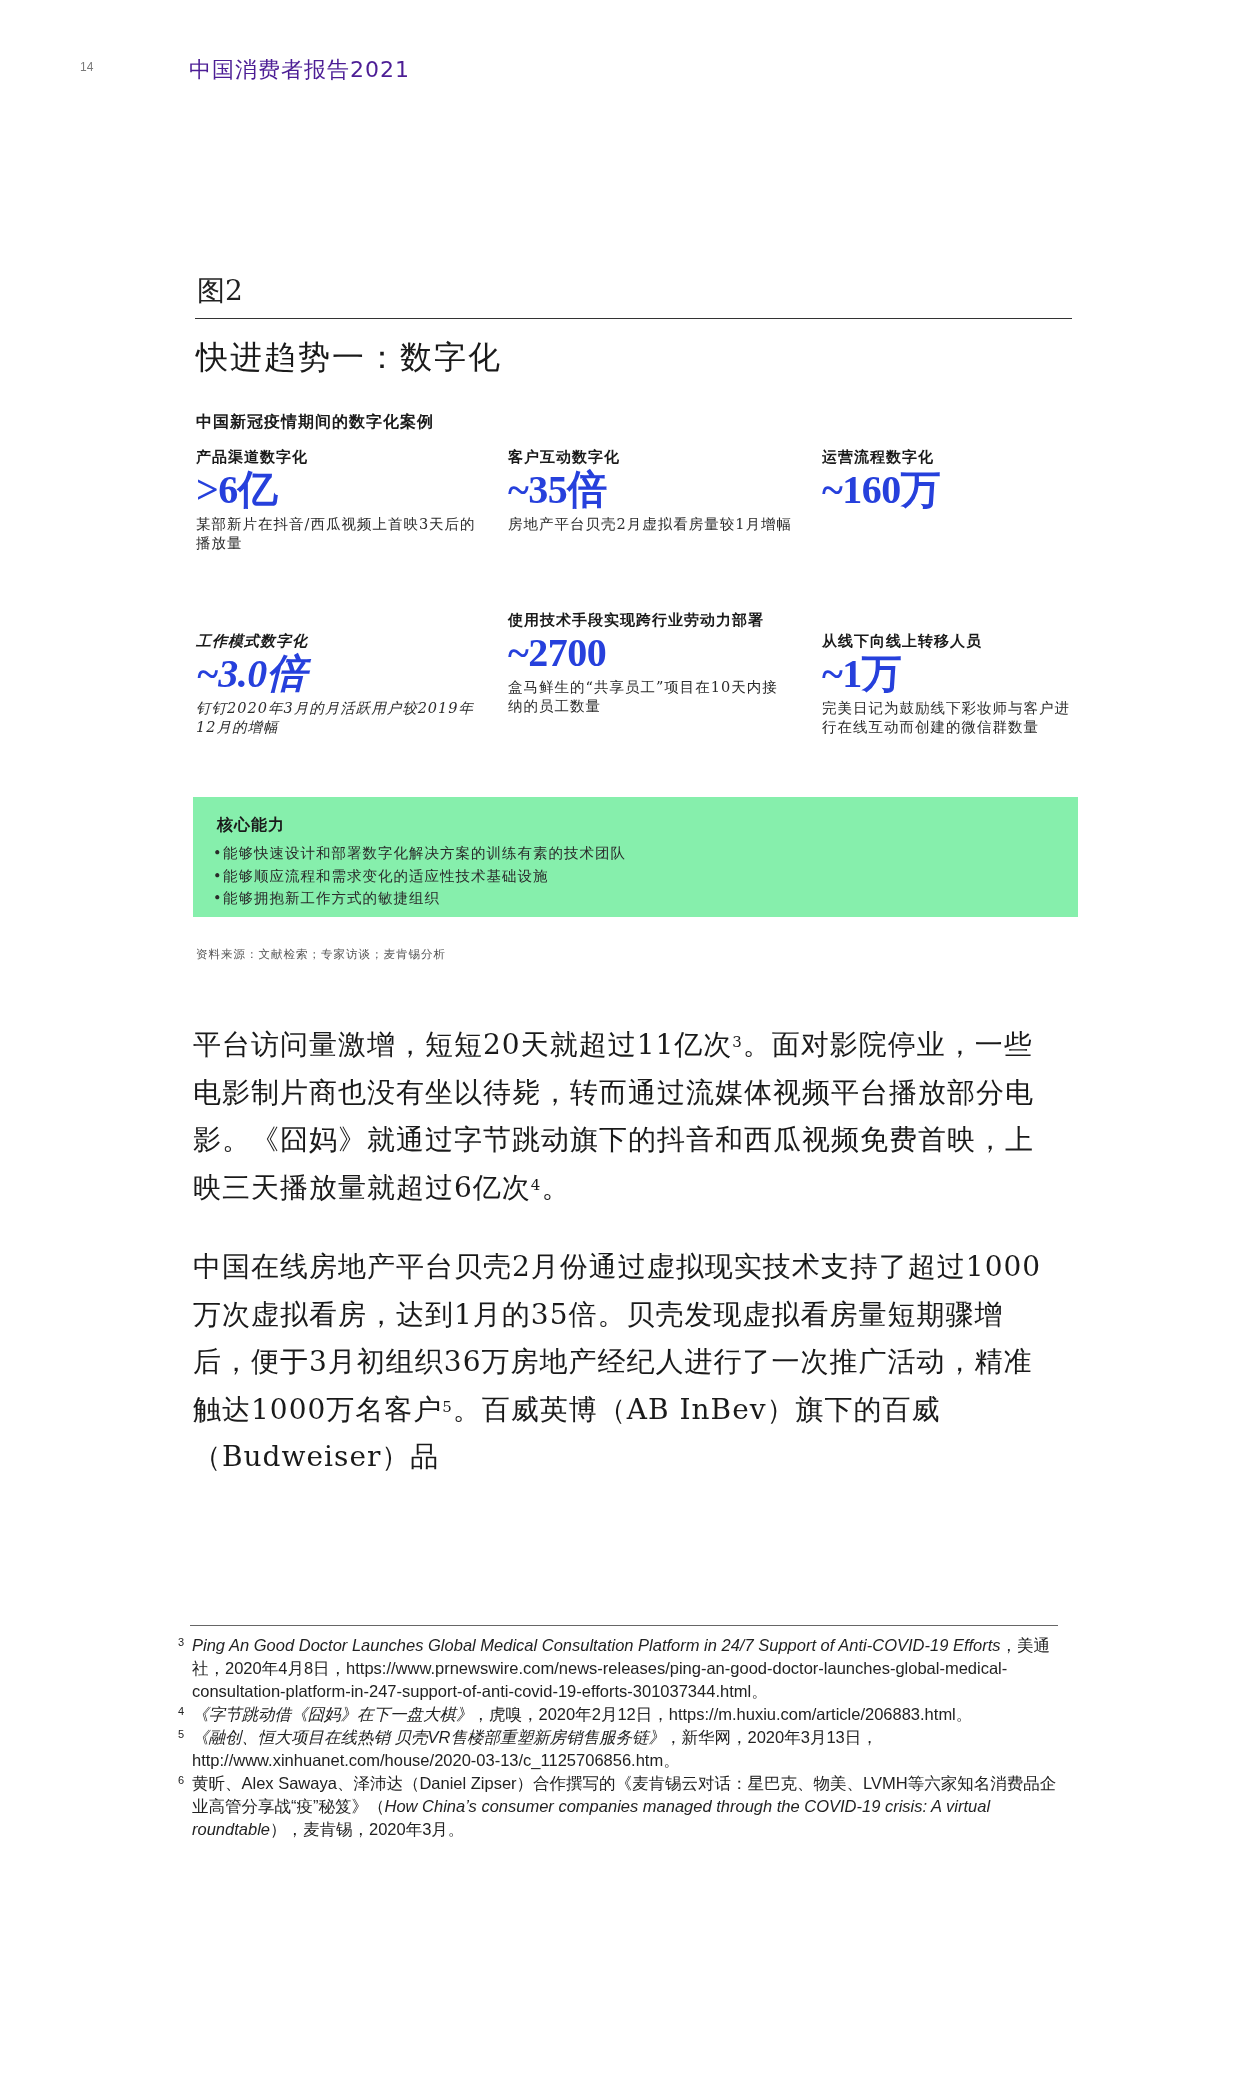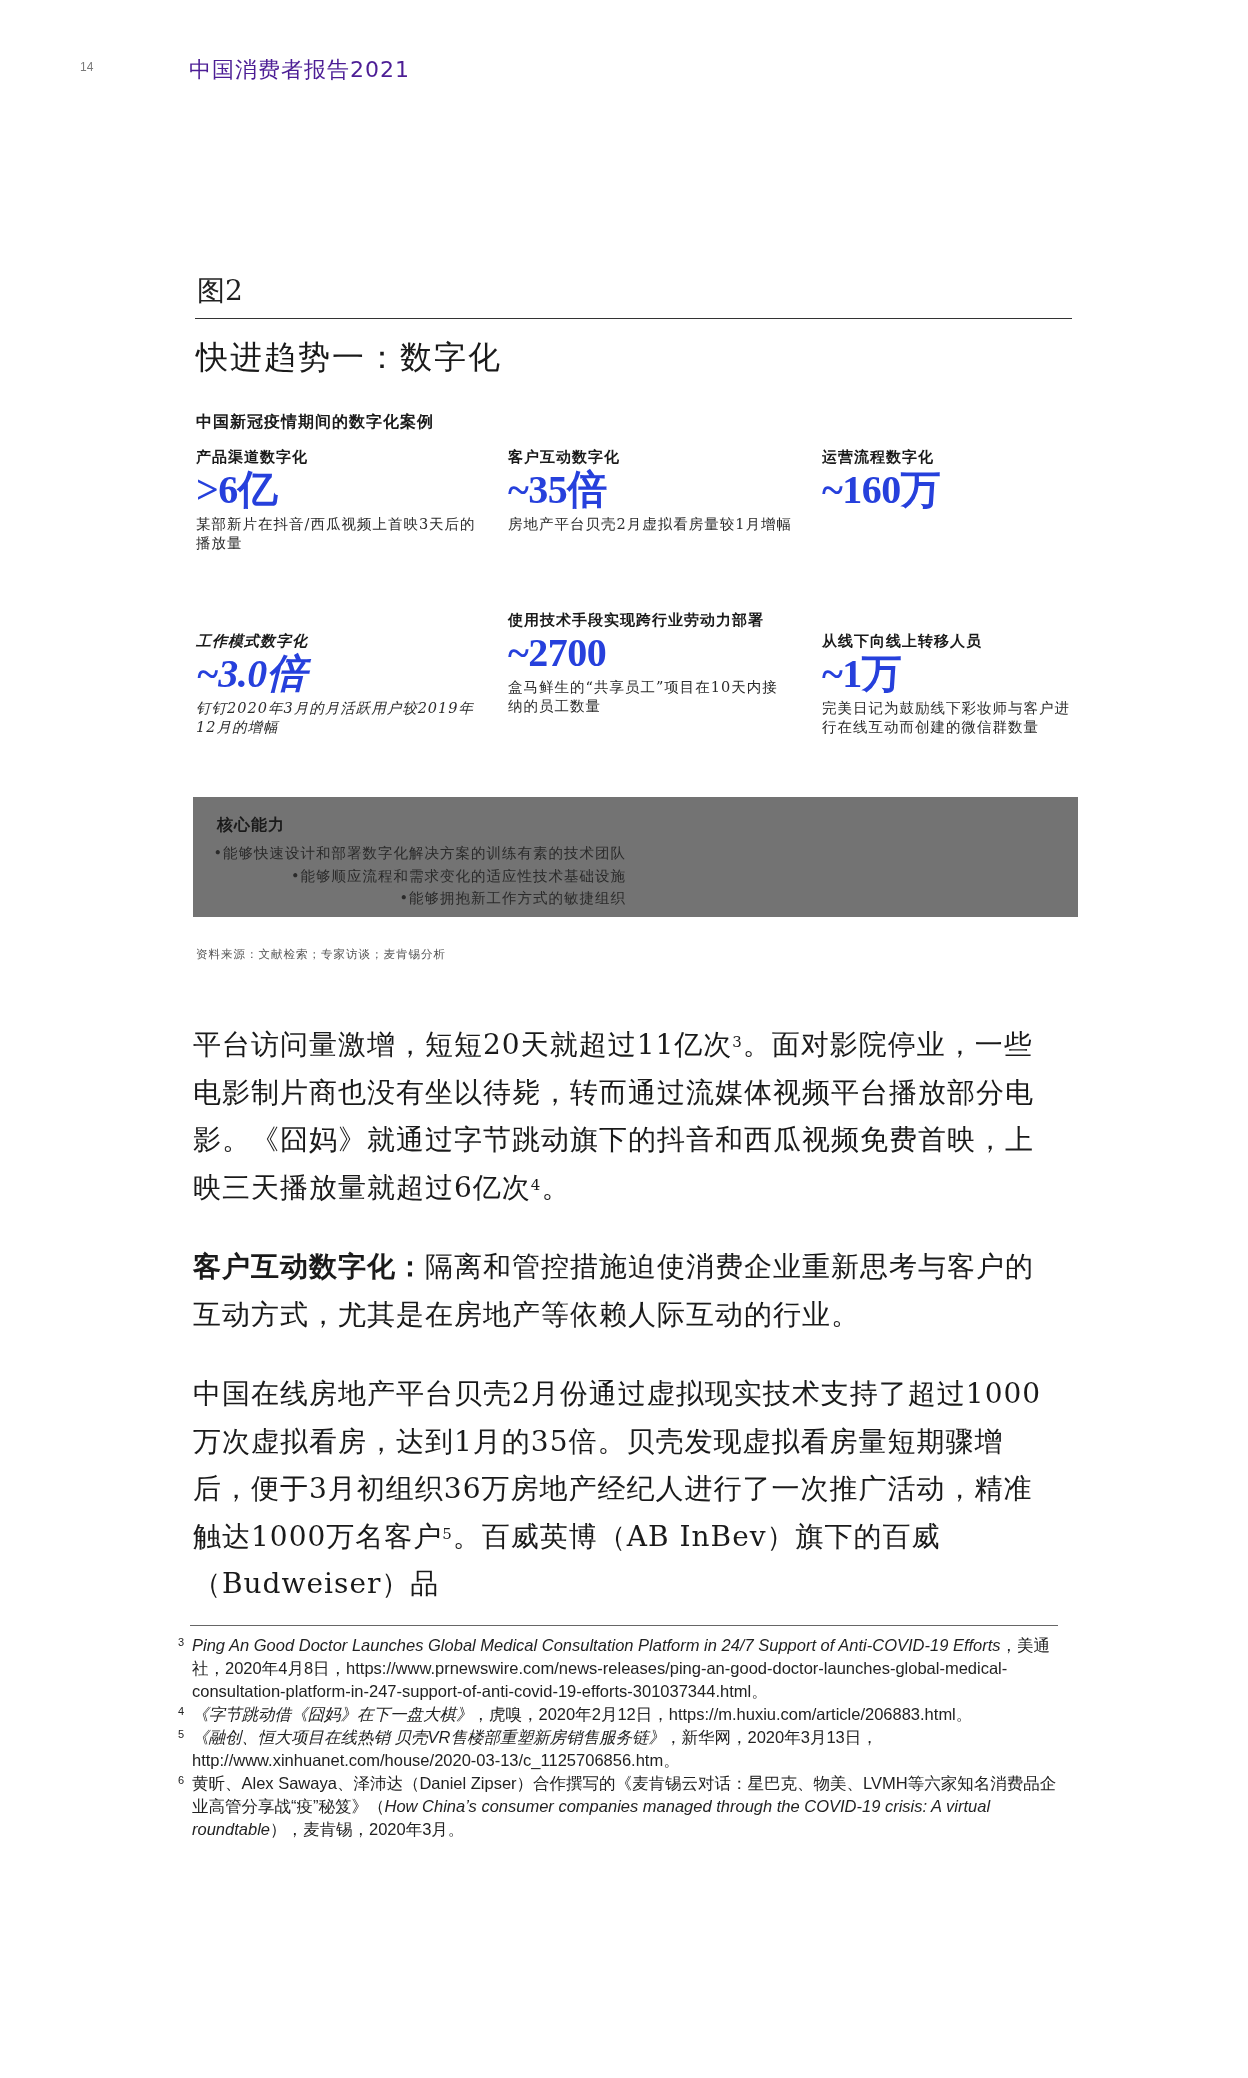--- a/index.html
+++ b/index.html
@@ -13,24 +13,24 @@
   .fig-label { left: 197px; top: 272px; font-size: 28px; color: #222; }
   .fig-rule { left: 195px; top: 318px; width: 877px; height: 0; border-top: 1.5px solid #333; }
   .fig-title { left: 196px; top: 336px; font-size: 32px; color: #1a1a1a; letter-spacing: 2px; }
   .fig-subtitle { left: 196px; top: 412px; font-size: 16px; font-weight: bold; color: #1a1a1a; letter-spacing: 1px; }
 
   .stat { position: absolute; width: 290px; }
   .stat-label { font-size: 15px; font-weight: bold; color: #1a1a1a; line-height: 21px; letter-spacing: 1px; }
   .stat-value { font-family: "Liberation Serif", "DejaVu Serif", serif; font-size: 40px; font-weight: bold; color: #2640dc; line-height: 44px; letter-spacing: -0.5px; }
   .stat-desc { font-size: 14.5px; color: #2a2a2a; line-height: 19px; margin-top: 3px; letter-spacing: 1px; }
 
-  .core-box { left: 193px; top: 797px; width: 885px; height: 120px; background: #737373; }
+  .core-box { left: 193px; top: 797px; width: 885px; height: 120px; background: #86efac; }
   .core-title { position: absolute; left: 24px; top: 18px; font-size: 16px; font-weight: bold; color: #1a1a1a; letter-spacing: 1px; }
   .core-list { position: absolute; left: 20px; top: 45px; margin: 0; padding: 0; list-style: none; }
-  .core-list li { font-size: 14.5px; color: #2a2a2a; line-height: 22.5px; letter-spacing: 1px; text-align: right; }
+  .core-list li { font-size: 14.5px; color: #2a2a2a; line-height: 22.5px; letter-spacing: 1px; }
   .core-list li .bullet { display: inline-block; width: 10px; }
 
   .source { left: 196px; top: 947px; font-size: 11.5px; color: #555; letter-spacing: 1px; }
 
   .body-text { left: 193px; top: 1021px; width: 868px; font-size: 28px; line-height: 47.5px; color: #1a1a1a; letter-spacing: 1px; }
   .body-text p { margin: 0 0 32px 0; }
   .body-text sup { font-size: 15px; vertical-align: top; position: relative; top: -2px; }
   .body-text .lead { font-weight: bold; }
 
   .fn-rule { left: 190px; top: 1625px; width: 868px; height: 0; border-top: 1.5px solid #666; }
@@ -87,21 +87,20 @@
     <li><span class="bullet">•</span><span>能够快速设计和部署数字化解决方案的训练有素的技术团队</span></li>
     <li><span class="bullet">•</span><span>能够顺应流程和需求变化的适应性技术基础设施</span></li>
     <li><span class="bullet">•</span><span>能够拥抱新工作方式的敏捷组织</span></li>
   </ul>
 </div>
 
 <div class="abs source">资料来源：文献检索；专家访谈；麦肯锡分析</div>
 
 <div class="abs body-text">
   <p><span>平台访问量激增，短短20天就超过11亿次</span><sup>3</sup><span>。面对影院停业，一些电影制片商也没有坐以待毙，转而通过流媒体视频平台播放部分电影。《囧妈》就通过字节跳动旗下的抖音和西瓜视频免费首映，上映三天播放量就超过6亿次</span><sup>4</sup><span>。</span></p>
-  <p><span class="lead">客户互动数字化：</span><span>隔离和管控措施迫使消费企业重新思考与客户的互动方式，尤其是在房地产等依赖人际互动的行业。</span></p>
   <p><span>中国在线房地产平台贝壳2月份通过虚拟现实技术支持了超过1000万次虚拟看房，达到1月的35倍。贝壳发现虚拟看房量短期骤增后，便于3月初组织36万房地产经纪人进行了一次推广活动，精准触达1000万名客户</span><sup>5</sup><span>。百威英博（AB InBev）旗下的百威（Budweiser）品</span></p>
 </div>
 
 <div class="abs fn-rule"></div>
 <div class="abs footnotes">
   <div class="fn">
     <span class="fn-num">3</span>
     <i>Ping An Good Doctor Launches Global Medical Consultation Platform in 24/7 Support of Anti-COVID-19 Efforts</i><span>，美通社，2020年4月8日，https://www.prnewswire.com/news-releases/ping-an-good-doctor-launches-global-medical-consultation-platform-in-247-support-of-anti-covid-19-efforts-301037344.html。</span>
   </div>
   <div class="fn">

